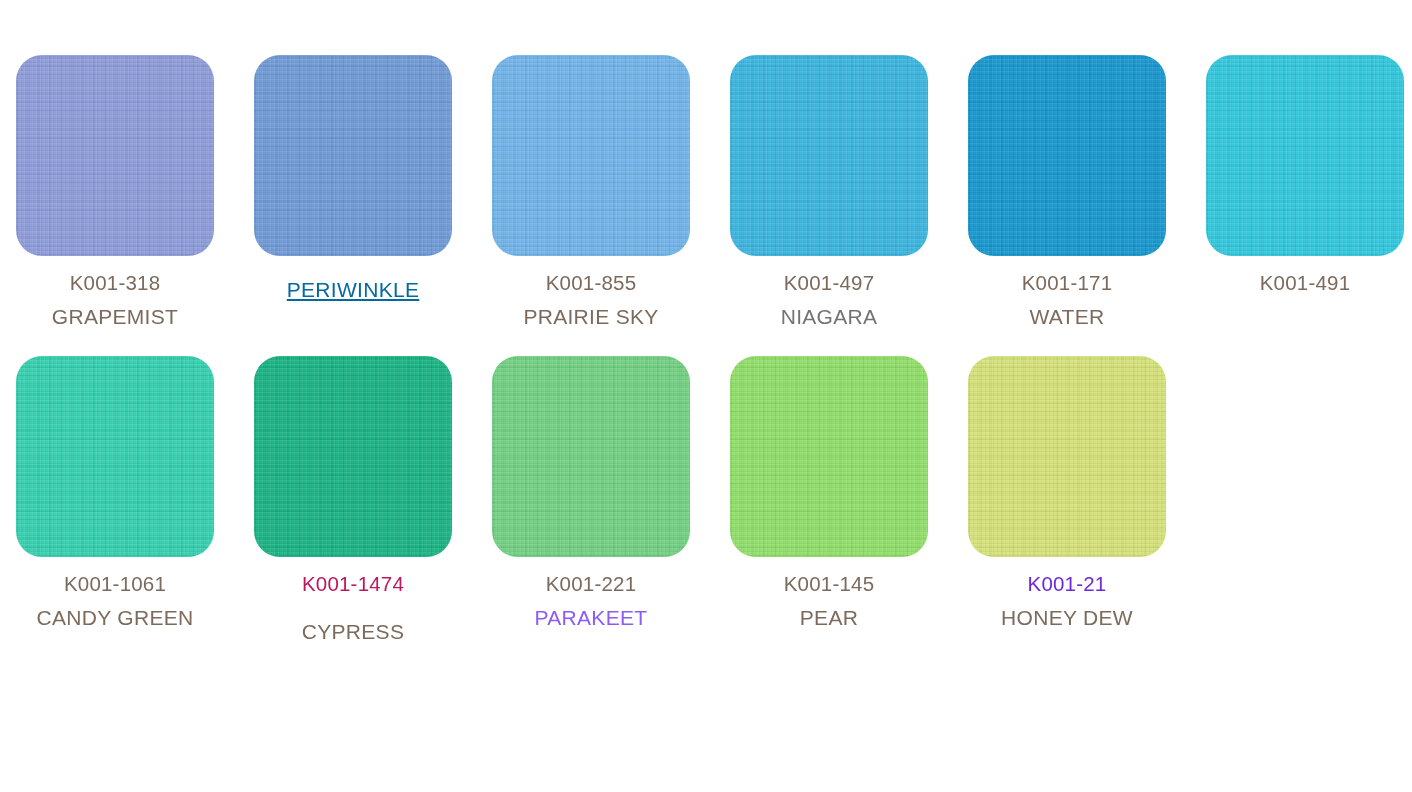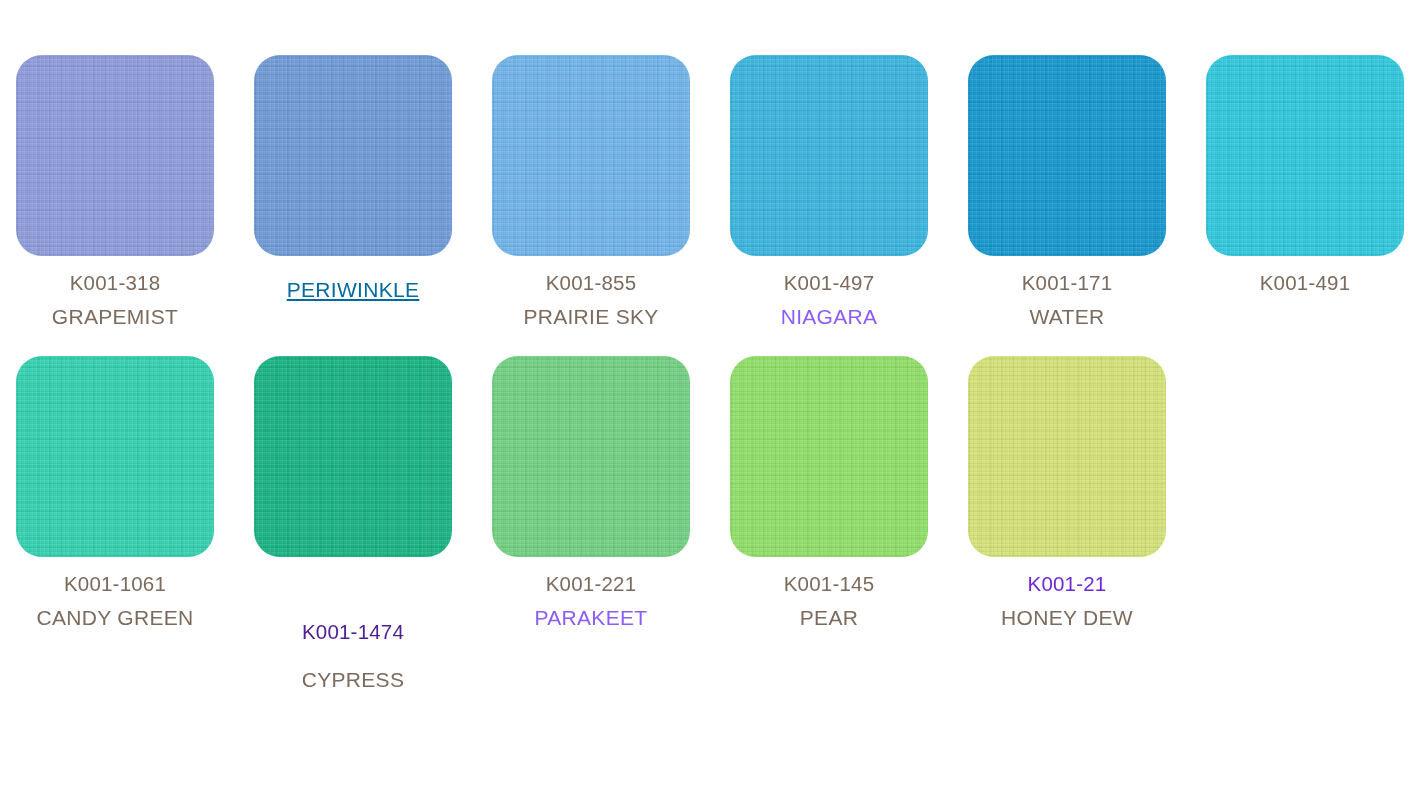--- a/index.html
+++ b/index.html
@@ -163,21 +163,21 @@
           <span class="swatch-name" style="color: rgb(124, 106, 92);">PRAIRIE SKY</span>
         </div>
       </div>
       <div class="swatch-cell">
         <div class="swatch-chip" style="background-color: rgb(56, 180, 222);">
           <div class="weave-coarse"></div>
           <div class="weave"></div>
         </div>
         <div class="swatch-caption">
           <span class="swatch-code" style="color: rgb(124, 106, 92);">K001-497</span>
-          <span class="swatch-name" style="color: #8b5cf6;">NIAGARA</span>
+          <span class="swatch-name" style="color: #737373;">NIAGARA</span>
         </div>
       </div>
       <div class="swatch-cell">
         <div class="swatch-chip" style="background-color: rgb(18, 149, 205);">
           <div class="weave-coarse"></div>
           <div class="weave"></div>
         </div>
         <div class="swatch-caption">
           <span class="swatch-code" style="color: rgb(124, 106, 92);">K001-171</span>
           <span class="swatch-name" style="color: rgb(124, 106, 92);">WATER</span>
@@ -201,21 +201,21 @@
           <span class="swatch-code" style="color: rgb(124, 106, 92);">K001-1061</span>
           <span class="swatch-name" style="color: rgb(124, 106, 92);">CANDY GREEN</span>
         </div>
       </div>
       <div class="swatch-cell">
         <div class="swatch-chip" style="background-color: rgb(23, 178, 129);">
           <div class="weave-coarse"></div>
           <div class="weave"></div>
         </div>
         <div class="swatch-caption">
-          <span class="swatch-code" style="color: #4c1d95; margin-top: 48px;">K001-1474</span>
+          <span class="swatch-code" style="color: #be185d;">K001-1474</span>
           <span class="swatch-name" style="color: rgb(124, 106, 92); margin-top: 20px;">CYPRESS</span>
         </div>
       </div>
       <div class="swatch-cell">
         <div class="swatch-chip" style="background-color: rgb(112, 207, 128);">
           <div class="weave-coarse"></div>
           <div class="weave"></div>
         </div>
         <div class="swatch-caption">
           <span class="swatch-code" style="color: rgb(124, 106, 92); text-align: center;">K001-221</span>

